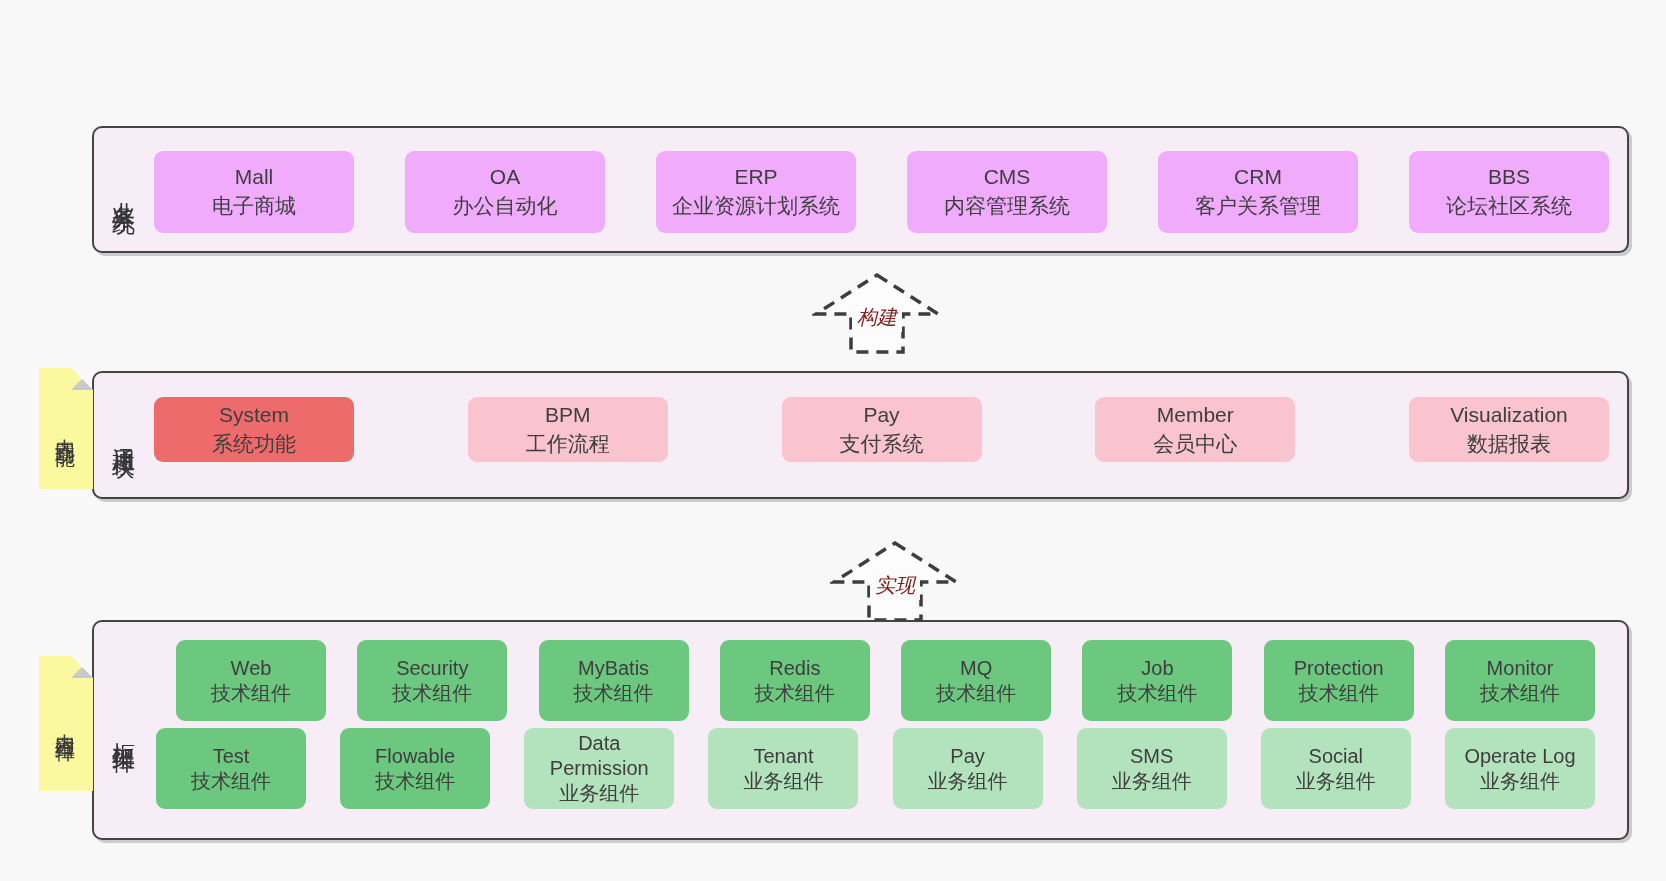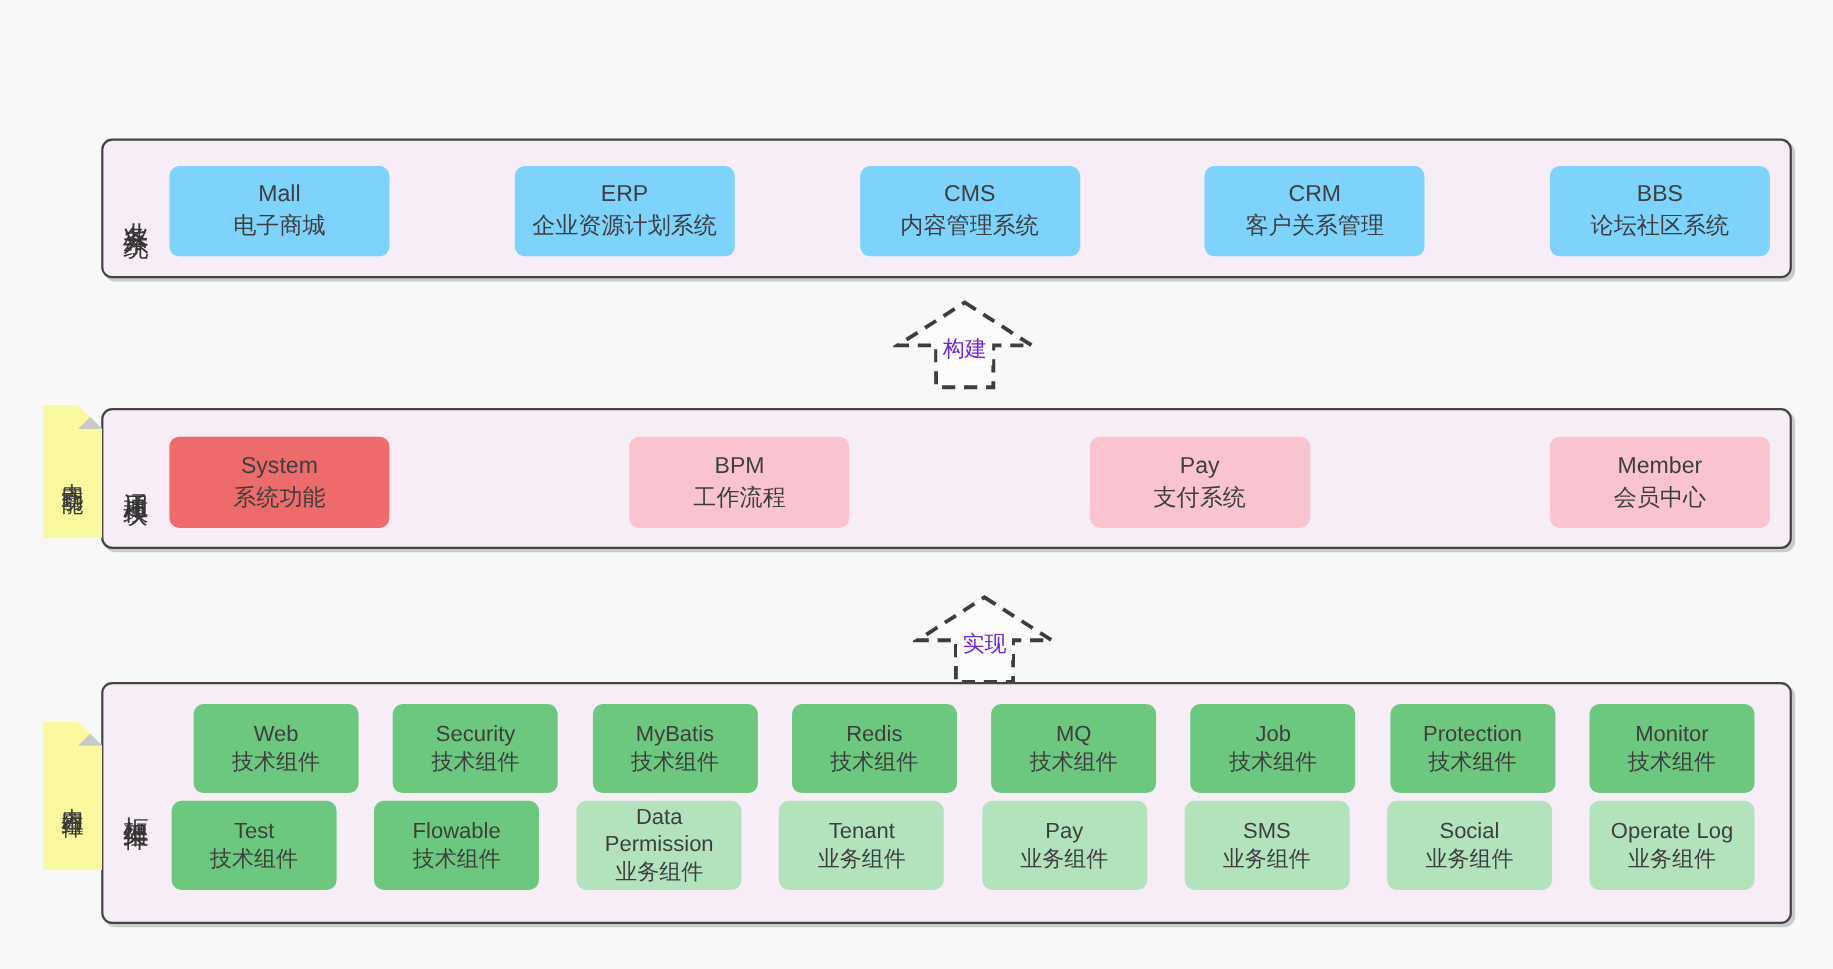--- a/index.html
+++ b/index.html
@@ -37,36 +37,36 @@
   .band-bot .box-row{left:62px;right:32px;}
   .row-1{top:18px;margin-left:20px;}
   .row-2{top:106px;}
 
   .box{
     border-radius:9px;display:flex;flex-direction:column;
     justify-content:center;align-items:center;text-align:center;
     font-size:21px;line-height:1.38;color:#3e3e3e;
   }
   .box-wide{width:200px;height:82px;}
-  .band-mid .box-wide{height:83px;}
+  .band-mid .box-wide{height:65px;}
   .box-small{width:150px;height:81px;font-size:20px;line-height:1.25;padding:2px;box-sizing:border-box;}
-  .blue{background:#7dd3fc;}
+  .blue{background:#f0abfc;}
   .red{background:#ee6b6b;}
   .pink{background:#f9c4cd;}
   .green{background:#6cc87f;}
   .green-light{background:#b3e3bd;}
 
   
   .arrow{position:absolute;width:130px;height:84px;}
   .arrow-build{left:812px;top:272px;}
   .arrow-impl{left:830px;top:540px;}
   .arrow svg{display:block;width:130px;height:84px;}
   .arrow-label{
     position:absolute;left:50%;top:31px;transform:translateX(-50%);
-    background:#fbfbfb;padding:1px 5px;font-size:20px;color:#6d28d9;white-space:nowrap;
+    background:#fbfbfb;padding:1px 5px;font-size:20px;color:#7f1d1d;white-space:nowrap;font-style:italic;
   }
 
   
   .note{
     position:absolute;left:39px;width:54px;background:#fbf9a0;
     clip-path:polygon(0 0,calc(100% - 22px) 0,100% 22px,100% 100%,0 100%);
     display:flex;justify-content:center;align-items:center;
   }
   .note-mid{top:368px;height:121px;}
   .note-bot{top:656px;height:135px;}
@@ -86,20 +86,24 @@
 <div class="canvas">
 
   <section class="band band-top">
     <div class="band-label">业务系统</div>
     <div class="box-row">
       <div class="box box-wide blue">
         <span>Mall</span>
         <span>电子商城</span>
       </div>
       <div class="box box-wide blue">
+        <span>OA</span>
+        <span>办公自动化</span>
+      </div>
+      <div class="box box-wide blue">
         <span>ERP</span>
         <span>企业资源计划系统</span>
       </div>
       <div class="box box-wide blue">
         <span>CMS</span>
         <span>内容管理系统</span>
       </div>
       <div class="box box-wide blue">
         <span>CRM</span>
         <span>客户关系管理</span>
@@ -130,20 +134,24 @@
         <span>工作流程</span>
       </div>
       <div class="box box-wide pink">
         <span>Pay</span>
         <span>支付系统</span>
       </div>
       <div class="box box-wide pink">
         <span>Member</span>
         <span>会员中心</span>
       </div>
+      <div class="box box-wide pink">
+        <span>Visualization</span>
+        <span>数据报表</span>
+      </div>
     </div>
   </section>
 
   <div class="arrow arrow-impl">
     <svg viewBox="0 0 130 84">
       <polygon points="65,3 126,42 91,42 91,80 39,80 39,42 4,42" fill="#fcfcfc" stroke="#3d3d3d" stroke-width="3.5" stroke-dasharray="12 8"></polygon>
     </svg>
     <span class="arrow-label">实现</span>
   </div>
 

